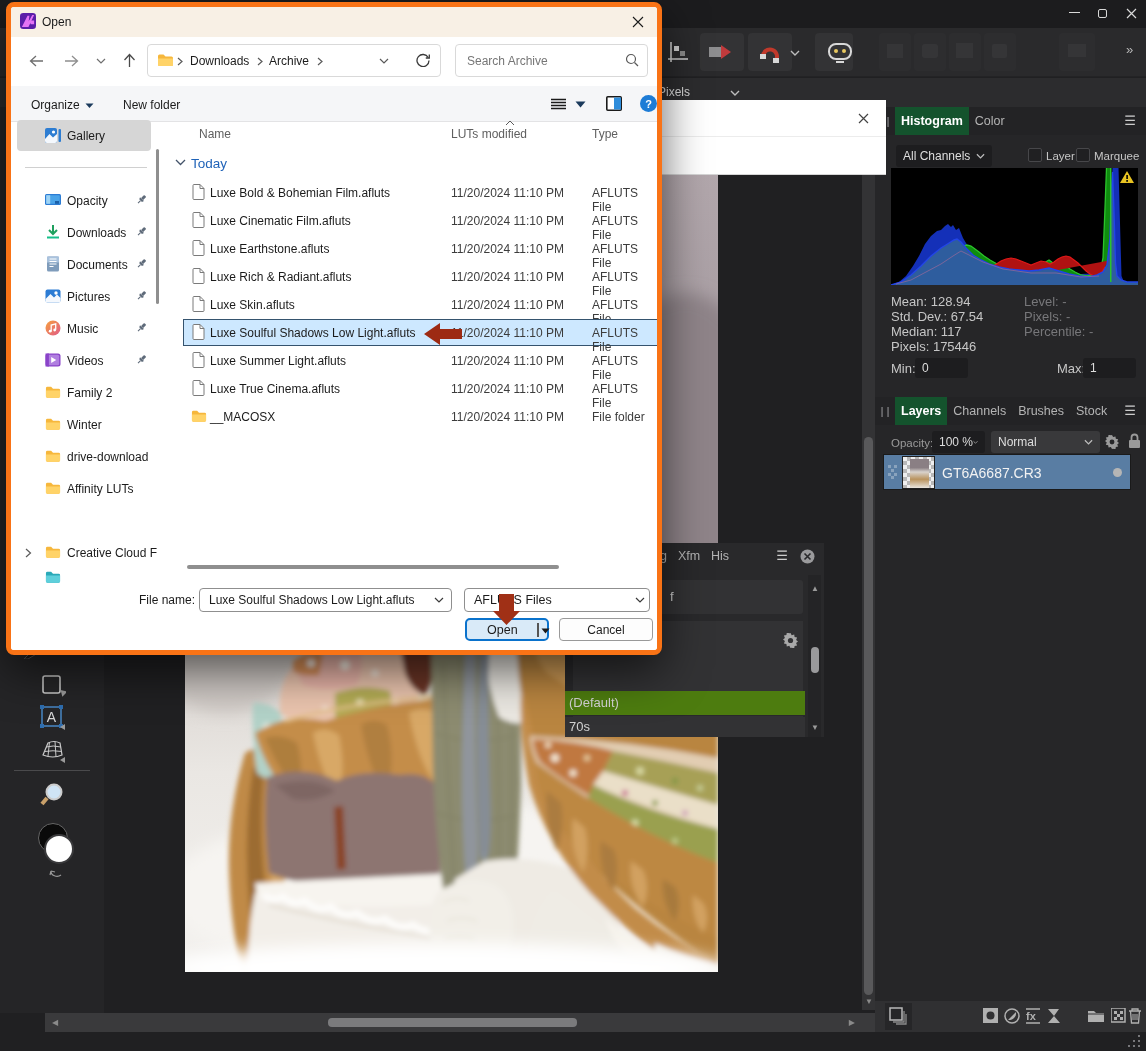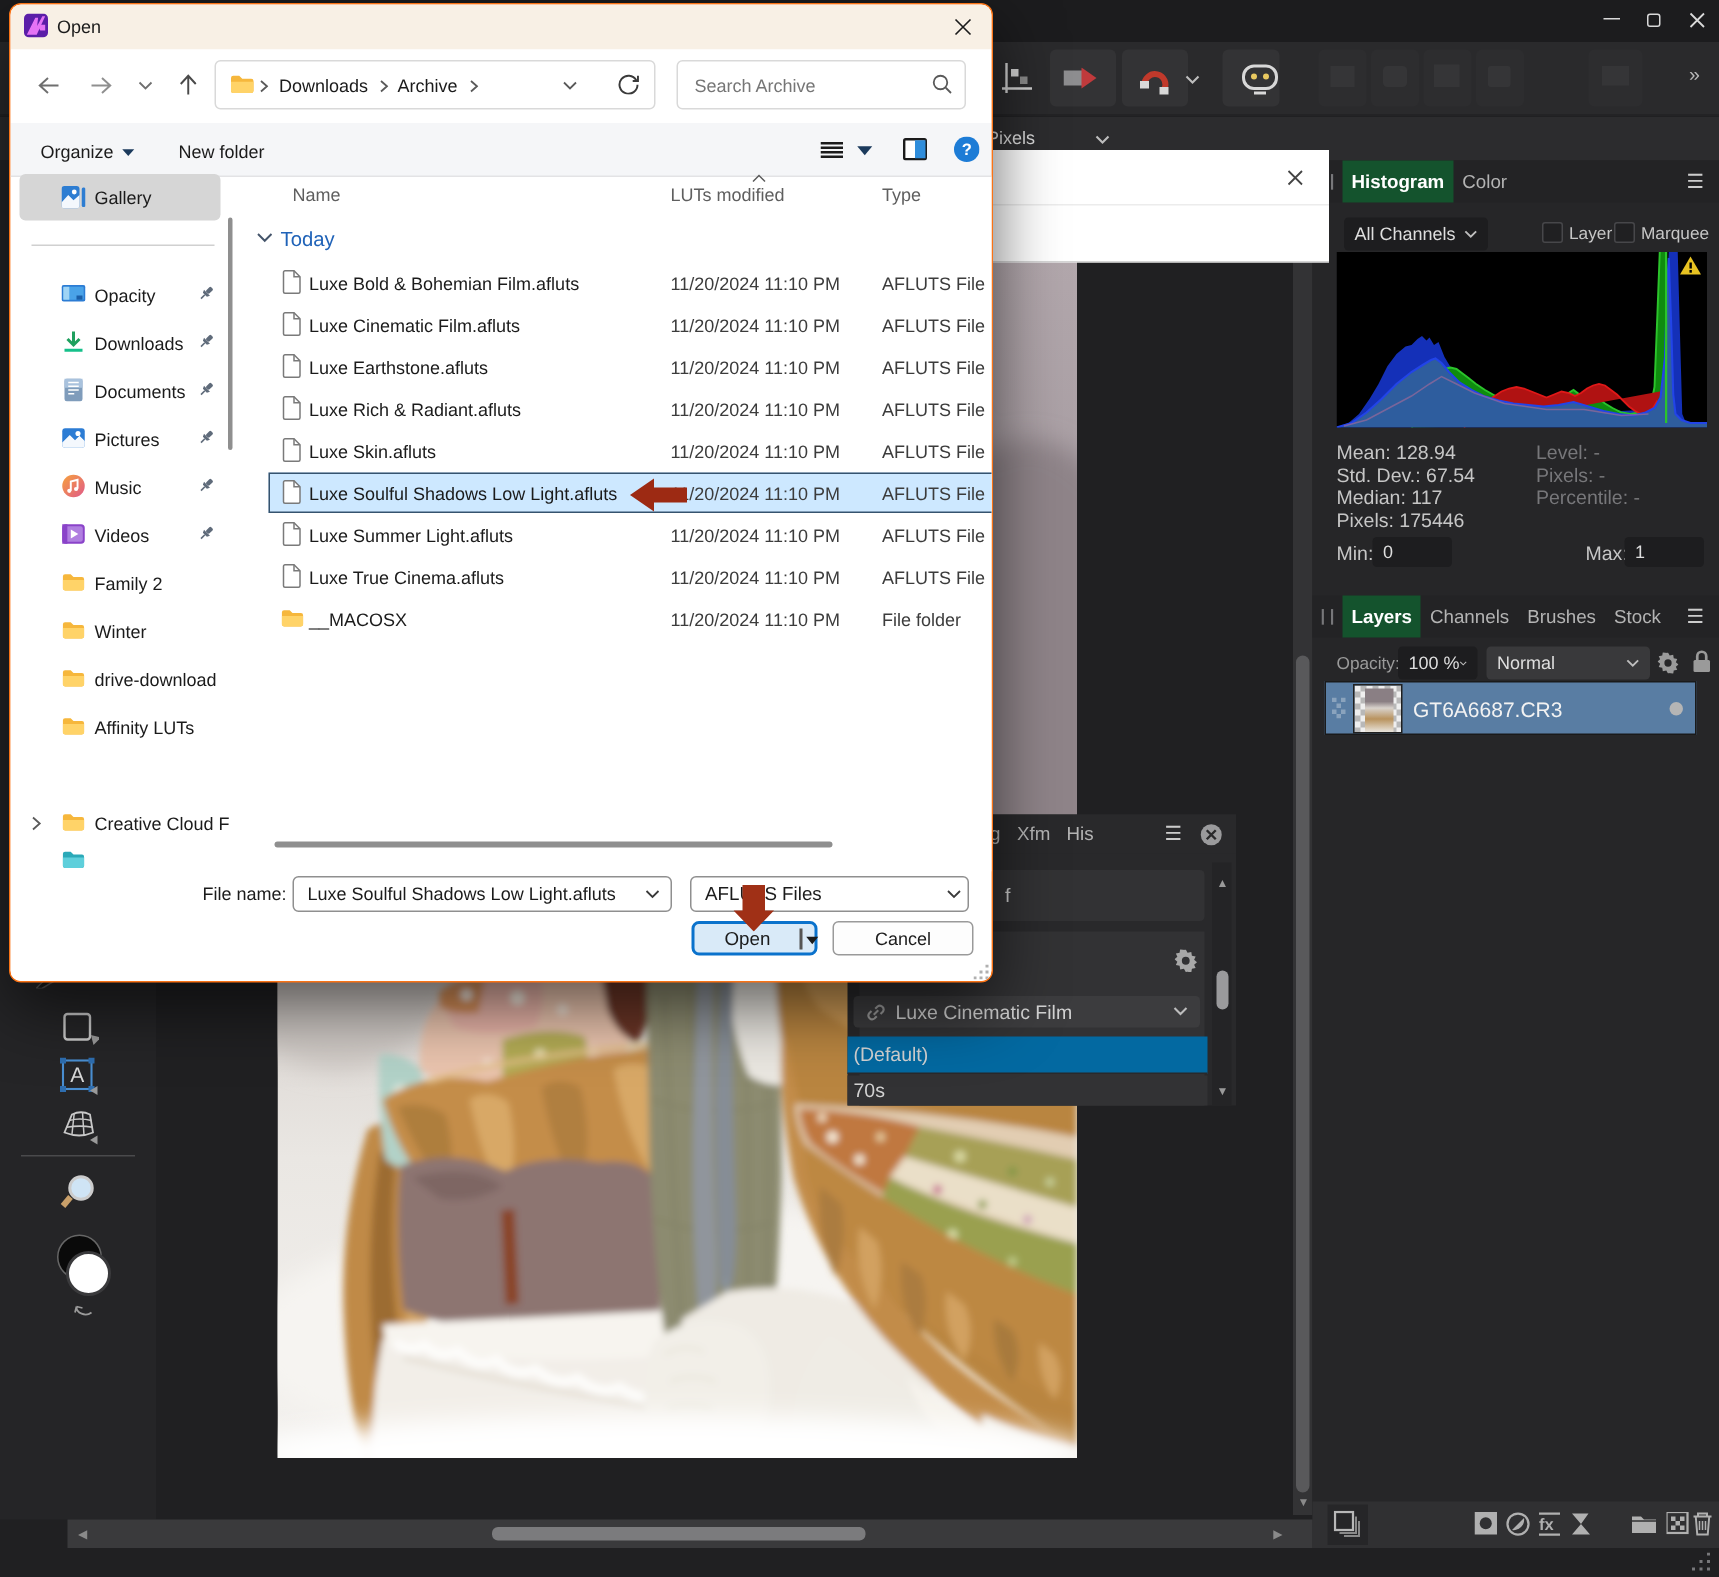--- a/index.html
+++ b/index.html
@@ -25,21 +25,21 @@
 
 .ptabs { height:28px; background:#232325; display:flex; align-items:stretch; color:#b4b4b4; font-size:12.5px; position:relative;}
 .ptab { padding:0 6px; display:flex; align-items:center; white-space:nowrap; }
 .ptab.sel { background:#14532d; color:#ffffff; font-weight:bold; }
 .grip { width:20px; display:flex; align-items:center; justify-content:center; color:#77777a; font-size:11px; font-weight:bold;}
 .hamb { position:absolute; right:10px; top:6px; color:#cccccc; font-size:13px; }
 .drop { background:#1d1d1f; border-radius:3px; color:#dedede; font-size:12px; display:flex; align-items:center; padding:0 7px; justify-content:space-between; white-space:nowrap; }
 .chk { width:14px; height:14px; background:#202022; border:1px solid #47474a; border-radius:2px; display:inline-block; }
 .dlab { color:#c6c6c6; font-size:13px; white-space:nowrap; }
 
-#dlg { left:6px; top:2px; width:656px; height:653px; background:#ffffff; border:1px solid #f97316; border-radius:8px; box-shadow:0 16px 45px rgba(0,0,0,.6); overflow:hidden; z-index:10; font-size:12px; color:#1b1b1b;}
+#dlg { left:6px; top:2px; width:656px; height:653px; background:#ffffff; border:5px solid #f97316; border-radius:8px; box-shadow:0 16px 45px rgba(0,0,0,.6); overflow:hidden; z-index:10; font-size:12px; color:#1b1b1b;}
 #dlgtitle { left:0; top:0; width:100%; height:30px; background:#f8f0e5; }
 .navrow { left:0; top:30px; width:100%; height:49px; background:#ffffff; }
 .tbrow { left:0; top:79px; width:100%; height:36px; background:#f5f6f8; border-bottom:1px solid #e3e3e5; }
 #sidebar { left:0; top:115px; width:172px; height:463px; background:#ffffff; }
 #filelist { left:172px; top:115px; width:484px; height:463px; background:#ffffff; }
 #dlgbottom { left:0; top:578px; width:100%; height:75px; background:#ffffff; }
 .hdr { color:#5f5f5f; }
 .fdate { width:144px; color:#3c3c3c;}
 .ftype { color:#3c3c3c; }
 .combo { position:absolute; border:1px solid #8f8f8f; border-radius:4px; background:#fff; display:flex; align-items:center; padding:0 9px; }
@@ -441,30 +441,21 @@
         </svg>
     </div>
     <div class="abs" style="left:8px;top:37px;width:230px;height:34px;background:#323234;border-radius:3px;">
         <span class="abs" style="left:97px;top:9px;color:#cccccc;">f</span>
       </div>
     <div class="abs" style="left:8px;top:78px;width:230px;height:116px;background:#323234;"></div>
     <svg class="abs" style="left:218px;top:90px;" width="15" height="15">
         <path fill="#a8a8a8" d="M7.5 0 l1.2 2.2 2.5-.6 .4 2.5 2.5 .5-1 2.3 1.9 1.6-1.9 1.6 1 2.3-2.5 .5-.4 2.5-2.5-.6L7.5 15l-1.2-2.2-2.5 .6-.4-2.5-2.5-.5 1-2.3L0 6.5l1.9-1.6-1-2.3 2.5-.5 .4-2.5 2.5 .6z"></path>
         <circle cx="7.5" cy="7.5" r="2.6" fill="#323234"></circle>
       </svg>
-    <div class="abs" style="left:4px;top:121px;width:231px;height:21px;background:#3c3c3e;border-radius:3px;">
-      <svg class="abs" style="left:8px;top:4px;" width="14" height="14">
-          <path d="M5.5 8.5 l3-3 M4 6 l-1.5 1.5 a2.5 2.5 0 0 0 3.5 3.5 L7.5 9.5 M10 8 l1.5-1.5 a2.5 2.5 0 0 0-3.5-3.5 L6.5 4.5" stroke="#9a9a9a" stroke-width="1.4" fill="none"></path>
-        </svg>
-      <span class="abs" style="left:28px;top:3px;color:#d2d2d2;">Luxe Cinematic Film</span>
-      <svg class="abs" style="right:8px;top:7px;" width="10" height="7">
-          <path d="M1 1 l4 4 4-4" stroke="#bdbdbd" stroke-width="1.4" fill="none"></path>
-        </svg>
-    </div>
-    <div class="abs" style="left:0px;top:148px;width:240px;height:25px;background:#0369a1;border-bottom:1px solid #29292b;">
+    <div class="abs" style="left:0px;top:148px;width:240px;height:25px;background:#4d7c0f;border-bottom:1px solid #29292b;">
         <span class="abs" style="left:4px;top:4px;color:#d2d2d2;">(Default)</span>
       </div>
     <div class="abs" style="left:0px;top:174px;width:240px;height:20px;background:#323234;">
         <span class="abs" style="left:4px;top:2px;color:#d2d2d2;">70s</span>
       </div>
     <div class="abs" style="left:243px;top:32px;width:13px;height:162px;background:#242426;">
       <div class="abs arr" style="left:3px;top:9px;color:#9a9a9a;">▲</div>
       <div class="abs" style="left:3px;top:72px;width:8px;height:26px;background:#9a9a9c;border-radius:4px;"></div>
       <div class="abs arr" style="left:3px;bottom:5px;color:#9a9a9a;">▼</div>
     </div>

